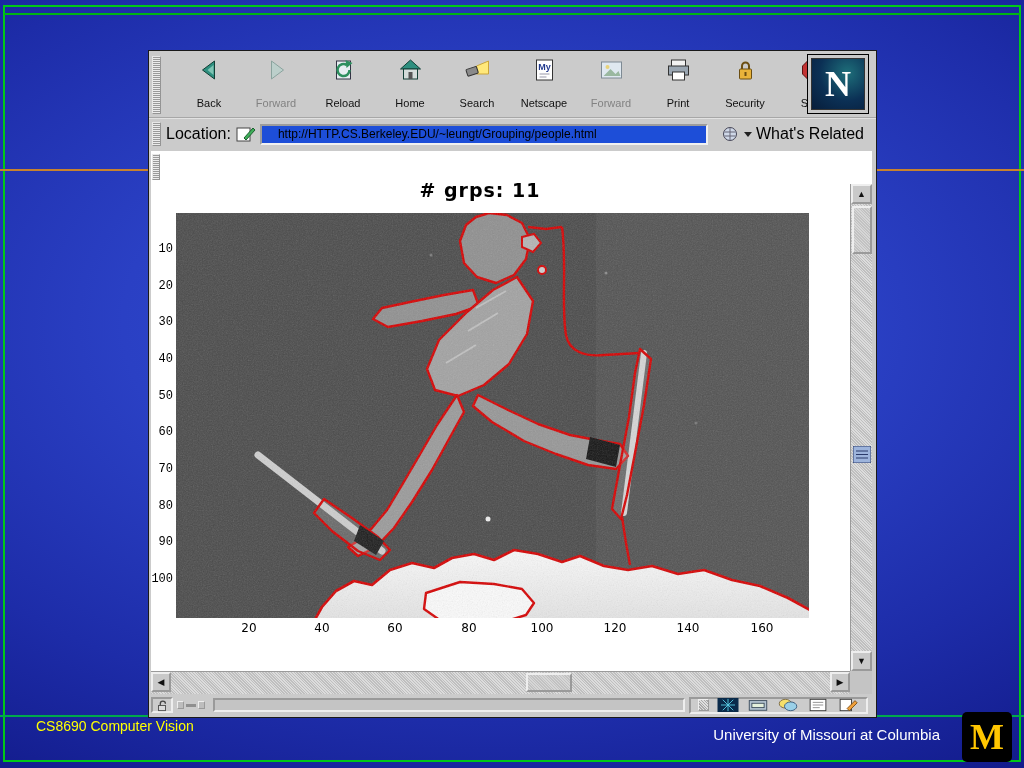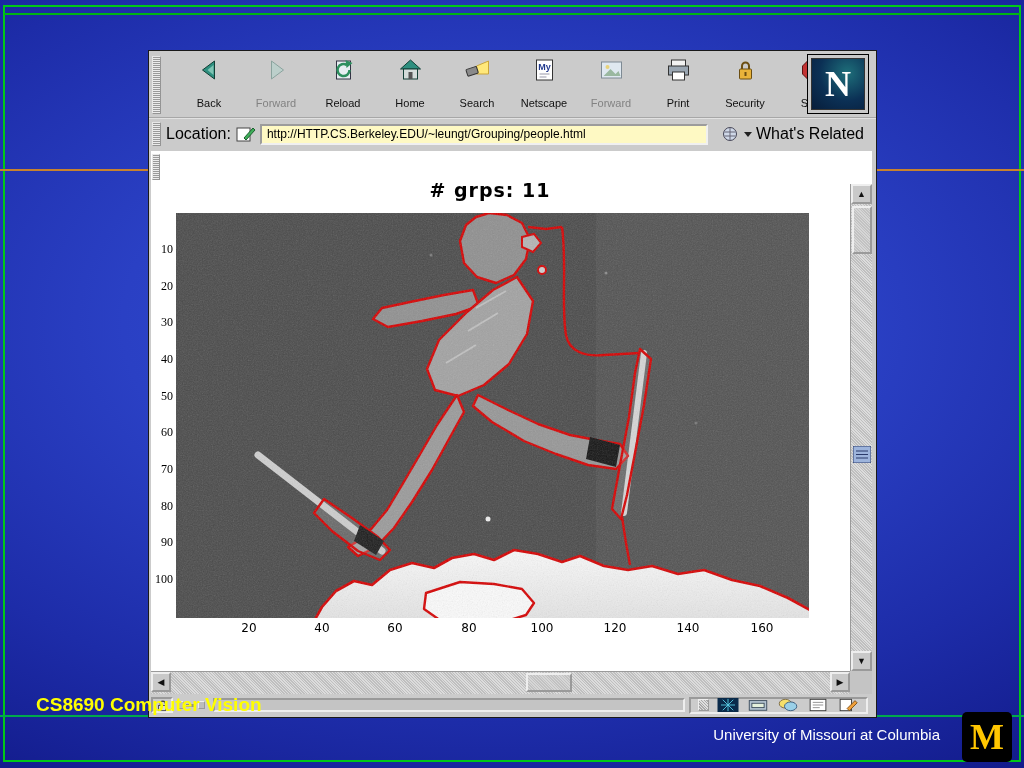--- a/index.html
+++ b/index.html
@@ -27,35 +27,35 @@
   .ns-logo{position:absolute;right:5px;top:0px;width:62px;height:60px;background:#c9c9c9;
     border:1px solid #000;padding:3px;}
   .ns-logo-inner{width:100%;height:100%;display:flex;align-items:center;justify-content:center;
     background:radial-gradient(circle at 68% 28%, #1e6f7a 0%, #0b3055 55%, #071d3a 100%);
     color:#fff;font-family:"Liberation Serif",serif;font-weight:bold;font-size:36px;border:1px solid #333;}
   .tb-sep{position:absolute;top:66px;left:0;width:727px;height:2px;background:linear-gradient(#8a8a8a,#ffffff);}
   .locbar{position:absolute;left:2px;top:68px;width:723px;height:30px;display:flex;align-items:center;}
   .locbar .handle-v{height:24px;}
   .loc-label{font-size:16px;margin:0 5px 0 4px;color:#000;}
   .bookmark-icon{width:20px;height:17px;margin-right:4px;}
-  .loc-input{width:448px;height:21px;border:2px inset #f0f0f0;background:#fef9c3;font-size:12px;
-    padding:1px 5px;font-family:"Liberation Sans",sans-serif;color:#000;}
+  .loc-input{width:448px;height:21px;border:2px inset #f0f0f0;background:#1d4ed8;font-size:12px;
+    padding:1px 16px;font-family:"Liberation Sans",sans-serif;color:#000;}
   .wr-group{margin-left:auto;margin-right:10px;display:flex;align-items:center;gap:4px;}
   .wr-icon{width:18px;height:16px;}
   .wr-tri{width:0;height:0;border-left:4px solid transparent;border-right:4px solid transparent;border-top:5px solid #222;}
   .wr-text{font-size:16px;color:#000;white-space:nowrap;}
 
   .content{position:absolute;left:2px;top:100px;width:721px;height:520px;background:#fff;overflow:hidden;}
   .mini-handle{position:absolute;left:1px;top:3px;width:8px;height:26px;border:1px outset #e8e8e8;
     background:repeating-linear-gradient(0deg,#ececec 0 1px,#9a9a9a 1px 2px);}
   .fig-title{position:absolute;top:28px;left:0;width:658px;text-align:center;font-family:"DejaVu Sans",sans-serif;
-    font-weight:bold;font-size:19px;color:#000;letter-spacing:1px;margin-left:10px;}
+    font-weight:bold;font-size:19px;color:#000;letter-spacing:1px;}
   .plot{position:absolute;left:25px;top:62px;width:633px;height:405px;}
   .ylabels{position:absolute;left:0;top:92px;width:22px;height:343px;display:flex;flex-direction:column;
-    justify-content:space-between;align-items:flex-end;font-size:12px;font-family:Liberation Serif, serif;color:#000;}
+    justify-content:space-between;align-items:flex-end;font-size:12px;font-family:Liberation Mono, monospace;color:#000;}
   .ylabels span{line-height:13px;}
   .xlabels{position:absolute;left:25px;top:470px;width:633px;height:16px;font-size:12px;
     font-family:"DejaVu Sans",sans-serif;color:#000;}
   .xlabels span{position:absolute;transform:translateX(-50%);}
   .xlabels span:nth-child(1){left:73px;}  .xlabels span:nth-child(2){left:146px;}
   .xlabels span:nth-child(3){left:219px;} .xlabels span:nth-child(4){left:293px;}
   .xlabels span:nth-child(5){left:366px;} .xlabels span:nth-child(6){left:439px;}
   .xlabels span:nth-child(7){left:512px;} .xlabels span:nth-child(8){left:586px;}
 
   .vscroll{position:absolute;left:701px;top:133px;width:22px;height:487px;border-left:1px solid #9a9a9a;
@@ -78,21 +78,21 @@
   .sb-lock{width:22px;height:16px;border:2px inset #eee;display:flex;align-items:center;justify-content:center;background:#ccc;}
   .sb-widget{display:flex;align-items:center;gap:2px;margin:0 4px;}
   .sb-widget i{display:block;width:7px;height:8px;background:#bdbdbd;border:1px outset #eee;}
   .sb-widget b{display:block;width:10px;height:3px;background:#8f8f8f;}
   .sb-trough{flex:1;height:14px;border:2px inset #eee;margin:0 4px;background:#c4c4c4;}
   .sb-icons{display:flex;align-items:center;gap:8px;height:17px;border:2px inset #eee;background:#ccc;padding:0 7px;margin-right:4px;}
   .dither{width:11px;height:12px;background:repeating-linear-gradient(45deg,#a8a8a8 0 1px,#dedede 1px 2px);border:1px outset #eee;}
   .sb-icons svg{display:block;}
 
   
-  .footer-left{position:absolute;left:36px;top:694px;font-size:19px;font-weight:bold;color:#ffff00;}
+  .footer-left{position:absolute;left:36px;top:718px;font-size:14px;font-weight:normal;color:#ffff00;}
   .footer-right{position:absolute;right:84px;top:726px;font-size:15px;color:#ffffff;}
   .mu-logo{position:absolute;right:12px;top:712px;width:50px;height:50px;background:#000;border-radius:5px;
     display:flex;align-items:center;justify-content:center;color:#ffc600;
     font-family:"Liberation Serif",serif;font-weight:bold;font-size:36px;}
 </style>
 </head>
 <body>
 
 <div id="slide">
   <div class="green-frame"></div>

